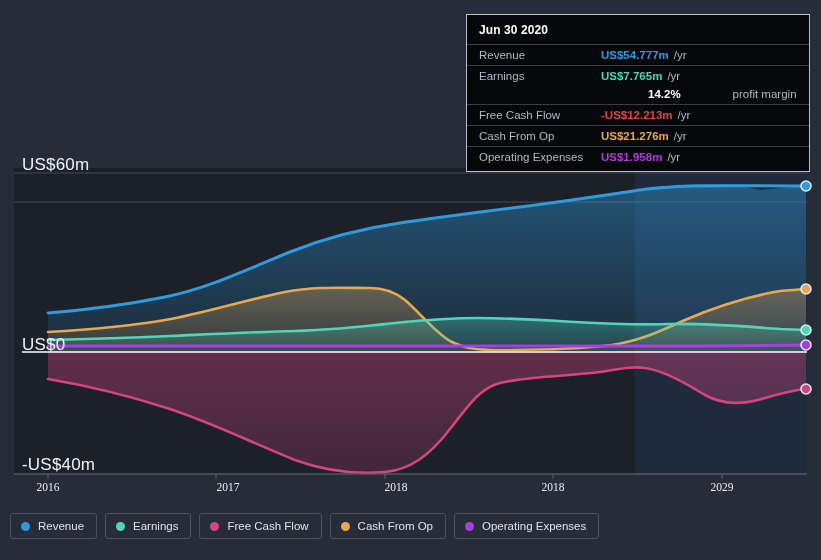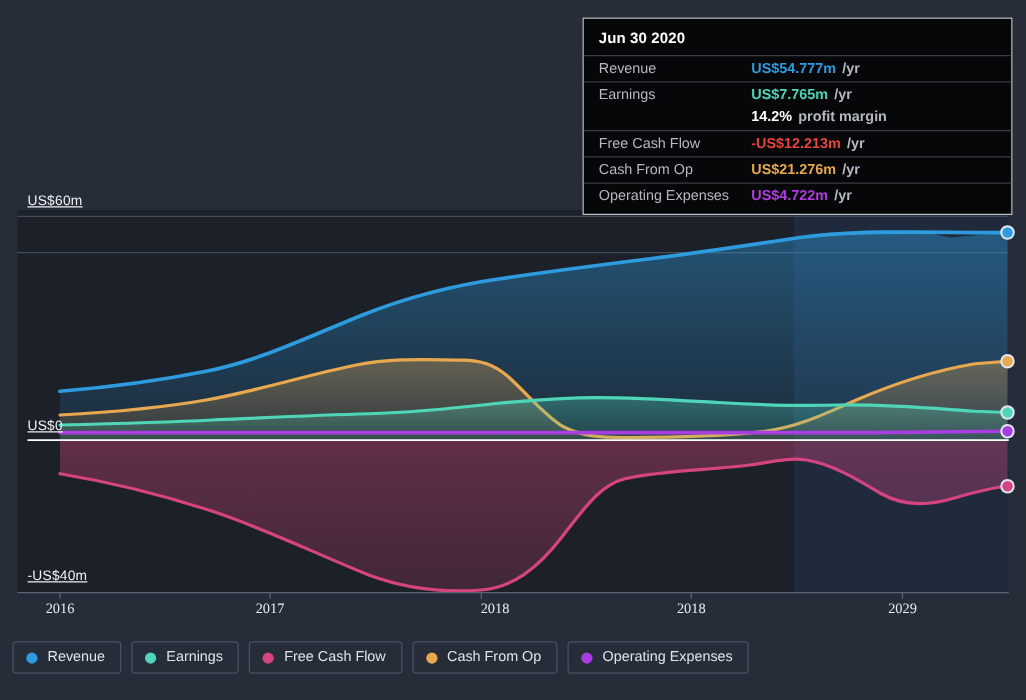--- a/index.html
+++ b/index.html
@@ -11,25 +11,24 @@
   }
   #root { position: relative; width: 821px; height: 560px; }
 
   
   #chart-area { position: absolute; left: 0; top: 0; width: 821px; height: 505px; }
   #chart-svg { display: block; }
 
   
   .y-label {
     position: absolute;
-    font-size: 11px;
+    font-size: 17px;
     color: #eef1f6;
     letter-spacing: .2px;
     white-space: nowrap;
-    text-decoration: underline;
   }
   #y-top    { left: 22px; top: 155px; }
   #y-zero   { left: 22px; top: 335px; }
   #y-bottom { left: 22px; top: 455px; }
 
   
   .x-label {
     position: absolute;
     top: 481px;
     font-size: 11.5px;
@@ -53,22 +52,22 @@
     padding: 0 12px 7px 12px; letter-spacing: .1px;
   }
   .tt-row {
     display: flex; align-items: baseline;
     padding: 4px 12px 4px 12px;
     border-top: 1px solid #3a3d44;
     font-size: 11.5px;
   }
   .tt-key { width: 122px; color: #b4b9c2; flex: none; }
   .tt-val { font-weight: bold; text-align: right; }
-  .tt-suffix { color: #b4b9c2; margin-left: 5px; font-weight: bold; }
-  .tt-row.noline { border-top: none; padding-top: 2px; }
+  .tt-suffix { color: #b4b9c2; margin-left: 5px; font-weight: normal; }
+  .tt-row.noline { border-top: none; padding-top: 2px; gap: 47px; }
   .tt-row.noline .tt-key { width: 122px; }
 
   
   #legend {
     position: absolute; left: 10px; top: 513px;
     display: flex; gap: 8px;
   }
   .legend-item {
     display: flex; align-items: center; gap: 8px;
     border: 1px solid #4a515f;
@@ -183,21 +182,21 @@
         <circle cx="806" cy="389" r="5" fill="#d6447f" stroke="#dfe7f2" stroke-width="1.6"></circle>
       </g>
     </svg>
   </div>
 
   <div class="y-label" id="y-top">US$60m</div>
   <div class="y-label" id="y-zero">US$0</div>
   <div class="y-label" id="y-bottom">-US$40m</div>
 
   <div class="x-label" style="left:48px">2016</div>
-  <div class="x-label" style="left:216px">2017</div>
+  <div class="x-label" style="left:228px">2017</div>
   <div class="x-label" style="left:396px">2018</div>
   <div class="x-label" style="left:553px">2018</div>
   <div class="x-label" style="left:722px">2029</div>
 
   <div id="tooltip">
     <div id="tt-date">Jun 30 2020</div>
 
     <div class="tt-row">
       <span class="tt-key">Revenue</span>
       <span class="tt-val" style="color:#2e9bde">US$54.777m</span>
@@ -223,21 +222,21 @@
     </div>
 
     <div class="tt-row">
       <span class="tt-key">Cash From Op</span>
       <span class="tt-val" style="color:#e8a84f">US$21.276m</span>
       <span class="tt-suffix">/yr</span>
     </div>
 
     <div class="tt-row">
       <span class="tt-key">Operating Expenses</span>
-      <span class="tt-val" style="color:#b23ce0">US$4.722m</span>
+      <span class="tt-val" style="color:#b23ce0">US$1.958m</span>
       <span class="tt-suffix">/yr</span>
     </div>
   </div>
 
   <div id="legend">
     <div class="legend-item">
       <span class="legend-dot" style="background:#2e9bde"></span>
       <span class="legend-text">Revenue</span>
     </div>
     <div class="legend-item">

